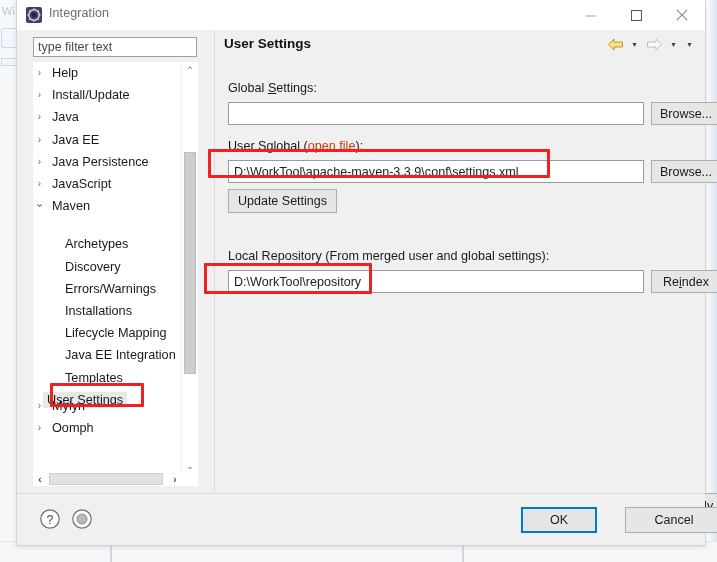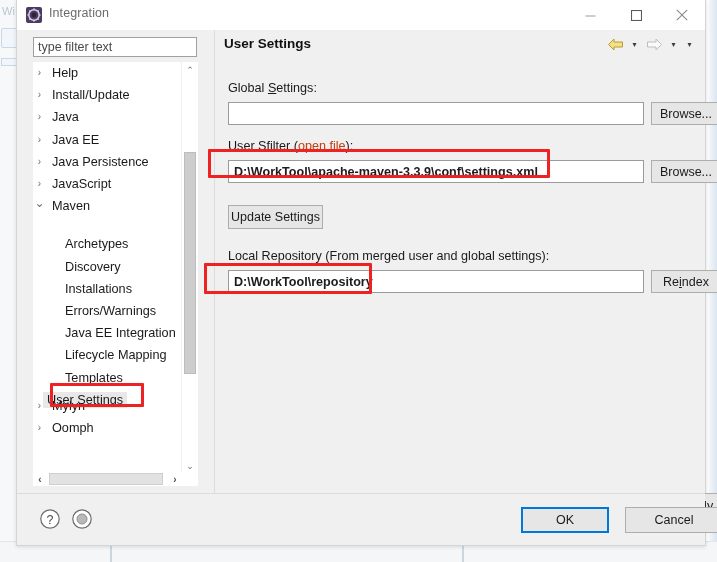--- a/index.html
+++ b/index.html
@@ -224,21 +224,20 @@
   .text-field {
     position: absolute;
     box-sizing: border-box;
     border: 1px solid #9b9b9b;
     background: #ffffff;
     font-family: "Liberation Sans", sans-serif;
     font-size: 12.6px;
     color: #1d1d1d;
     padding: 0 5px;
     outline: none;
-    font-weight: bold;
   }
 
   .btn {
     position: absolute;
     box-sizing: border-box;
     background: #e6e6e6;
     border: 1px solid #adadad;
     font-family: "Liberation Sans", sans-serif;
     font-size: 12.5px;
     color: #1a1a1a;
@@ -261,21 +260,21 @@
   }
   .icon-circle {
     position: absolute; top: 14px;
     width: 22px; height: 22px;
   }
   #help-icon-wrap { left: 22px; }
   #ring-icon-wrap { left: 54px; }
 
   #ok-btn {
     position: absolute; left: 504px; top: 13px;
-    width: 88px; height: 26px;
+    width: 76px; height: 26px;
     background: #e6e6e6;
     border: 2px solid #0078d7;
     box-sizing: border-box;
     display: flex; align-items: center; justify-content: center;
     font-size: 12.5px; color: #1a1a1a;
   }
   #cancel-btn {
     position: absolute; left: 608px; top: 13px;
     width: 98px; height: 26px;
     background: #e6e6e6;
@@ -387,33 +386,33 @@
         <div class="tree-row">
           <span class="tw"></span>
           <span class="tree-label lvl2">Archetypes</span>
         </div>
         <div class="tree-row">
           <span class="tw"></span>
           <span class="tree-label lvl2">Discovery</span>
         </div>
         <div class="tree-row">
           <span class="tw"></span>
+          <span class="tree-label lvl2">Errors/Warnings</span>
+        </div>
+        <div class="tree-row">
+          <span class="tw"></span>
           <span class="tree-label lvl2">Installations</span>
         </div>
         <div class="tree-row">
           <span class="tw"></span>
-          <span class="tree-label lvl2">Errors/Warnings</span>
+          <span class="tree-label lvl2">Lifecycle Mapping</span>
         </div>
         <div class="tree-row">
           <span class="tw"></span>
           <span class="tree-label lvl2">Java EE Integration</span>
-        </div>
-        <div class="tree-row">
-          <span class="tw"></span>
-          <span class="tree-label lvl2">Lifecycle Mapping</span>
         </div>
         <div class="tree-row">
           <span class="tw"></span>
           <span class="tree-label lvl2">Templates</span>
         </div>
         <div class="tree-row row-selected">
           <span class="tw"></span>
           <span class="tree-label lvl2">User Settings</span>
         </div>
         <div class="tree-row">
@@ -462,25 +461,25 @@
 
     <div id="content-body">
 
       <div class="field-label" style="left:13px; top:22px;text-align:center;">
         <span>Global </span><span class="ul">S</span><span>ettings:</span>
       </div>
       <input class="text-field" style="left: 13px; top: 43px; width: 416px; height: 23px;" value="">
       <div class="btn" style="left:436px; top:43px; width:70px; height:23px;">Browse...</div>
 
       <div class="field-label" style="left:13px; top:80px;">
-        <span>User </span><span class="ul">S</span><span>filter (</span><span class="link">open file</span><span>):</span>
+        <span>User </span><span class="ul">S</span><span>global (</span><span class="link">open file</span><span>):</span>
       </div>
       <input class="text-field" style="left: 13px; top: 101px; width: 416px; height: 23px;" value="D:\WorkTool\apache-maven-3.3.9\conf\settings.xml">
       <div class="btn" style="left:436px; top:101px; width:70px; height:23px;">Browse...</div>
-      <div class="btn" style="left:13px; top:146px; width:95px; height:24px;">Update Settings</div>
+      <div class="btn" style="left:13px; top:130px; width:109px; height:24px;">Update Settings</div>
 
       <div class="field-label" style="left:13px; top:190px;">Local Repository (From merged user and global settings):</div>
       <input class="text-field" style="left: 13px; top: 211px; width: 416px; height: 23px;" value="D:\WorkTool\repository">
       <div class="btn" style="left:436px; top:211px; width:70px; height:23px;">
         <span>Re</span>
           <span class="ul">i</span>
           <span>ndex</span>
       </div>
 
       <div class="btn" id="restore-btn">

